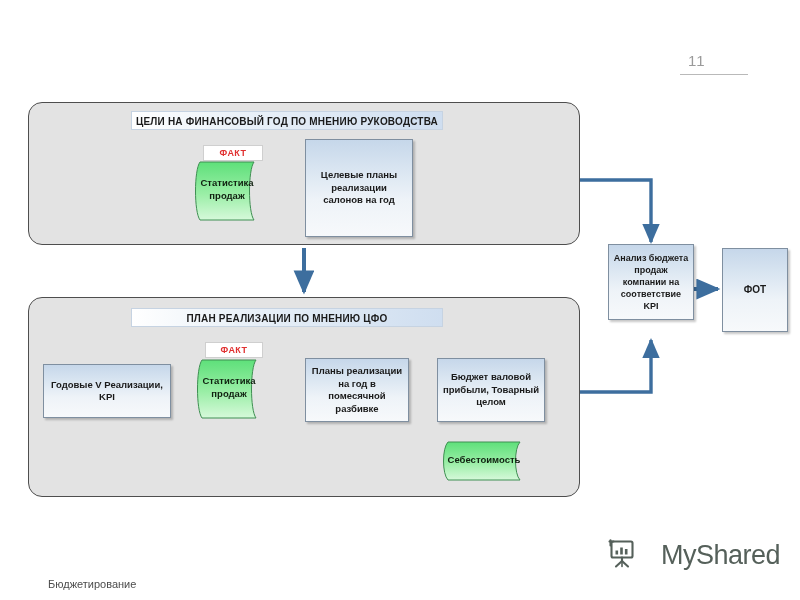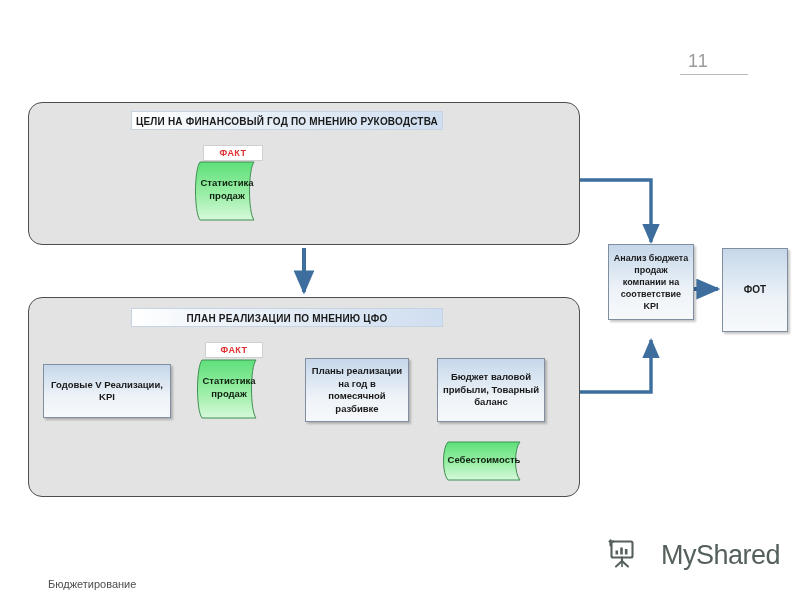--- a/index.html
+++ b/index.html
@@ -18,21 +18,21 @@
 
   
   .page-num-wrap {
     position: absolute;
     top: 52px;
     right: 48px;
     width: 72px;
     text-align: left;
   }
   .page-num {
-    font-size: 18px;
+    font-size: 15px;
     color: #9a9a9a;
     letter-spacing: 1px;
     padding-left: 8px;
     line-height: 18px;
   }
   .page-rule {
     margin-top: 4px;
     height: 1px;
     background: #b9b9b9;
     width: 68px;
@@ -177,20 +177,21 @@
 
   <path d="M578,392 L651,392 L651,340" fill="none" stroke="#3d6e9e" stroke-width="3.4" marker-end="url(#ahbig)"></path>
 
   <line x1="694" y1="289" x2="718" y2="289" stroke="#3d6e9e" stroke-width="4" marker-end="url(#ahbig)"></line>
 </svg>
 
 <div class="panel" id="panel-top">
   <div class="panel-banner" id="banner-top">ЦЕЛИ НА ФИНАНСОВЫЙ ГОД ПО МНЕНИЮ РУКОВОДСТВА</div>
 
 
+  <div class="gbox" style="left:276px; top:36px; width:108px; height:98px;">Целевые планы реализации салонов на год</div>
 
 </div>
 
 <div class="fact-tag" style="left:203px; top:145px; width:60px;">ФАКТ</div>
 <div class="doc" style="left:192px; top:160px; width:70px; height:62px;">
   <svg width="70" height="62" viewBox="0 0 70 62">
     <defs>
       <linearGradient id="gdoc1" x1="0" y1="0" x2="0" y2="1">
         <stop offset="0%" stop-color="#5ee07a"></stop>
         <stop offset="55%" stop-color="#9aeea6"></stop>
@@ -202,21 +203,21 @@
   <div class="doc-text" style="top:17px;">Статистика продаж</div>
 </div>
 
 <div class="panel" id="panel-bottom">
   <div class="panel-banner" id="banner-bottom">ПЛАН РЕАЛИЗАЦИИ ПО МНЕНИЮ ЦФО</div>
 
   <div class="gbox" style="left:14px; top:66px; width:128px; height:54px;">Годовые V Реализации, KPI</div>
 
   <div class="gbox" style="left:276px; top:60px; width:104px; height:64px;">Планы реализации на год в помесячной разбивке</div>
 
-  <div class="gbox" style="left:408px; top:60px; width:108px; height:64px;">Бюджет валовой прибыли, Товарный баланс</div>
+  <div class="gbox" style="left:408px; top:60px; width:108px; height:64px;">Бюджет валовой прибыли, Товарный целом</div>
 </div>
 
 <div class="fact-tag" style="left:205px; top:342px; width:58px;">ФАКТ</div>
 <div class="doc" style="left:194px; top:358px; width:70px; height:62px;">
   <svg width="70" height="62" viewBox="0 0 70 62">
     <path d="M8,2 C2,10 2,52 8,60 L62,60 C56,52 56,10 62,2 Z" fill="url(#gdoc1)" stroke="#3f8f52" stroke-width="1"></path>
   </svg>
   <div class="doc-text" style="top:17px;">Статистика продаж</div>
 </div>
 

